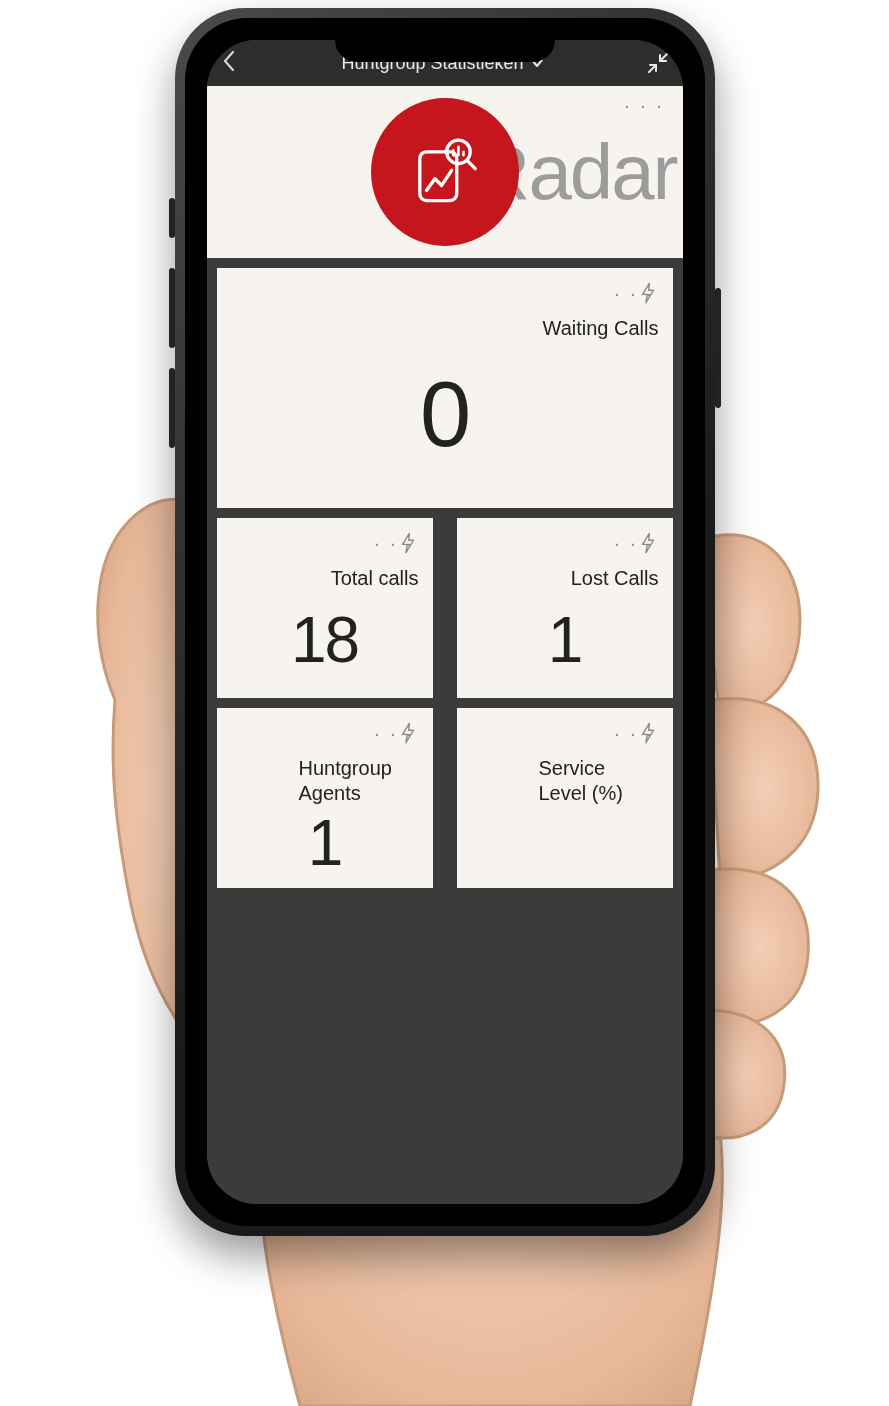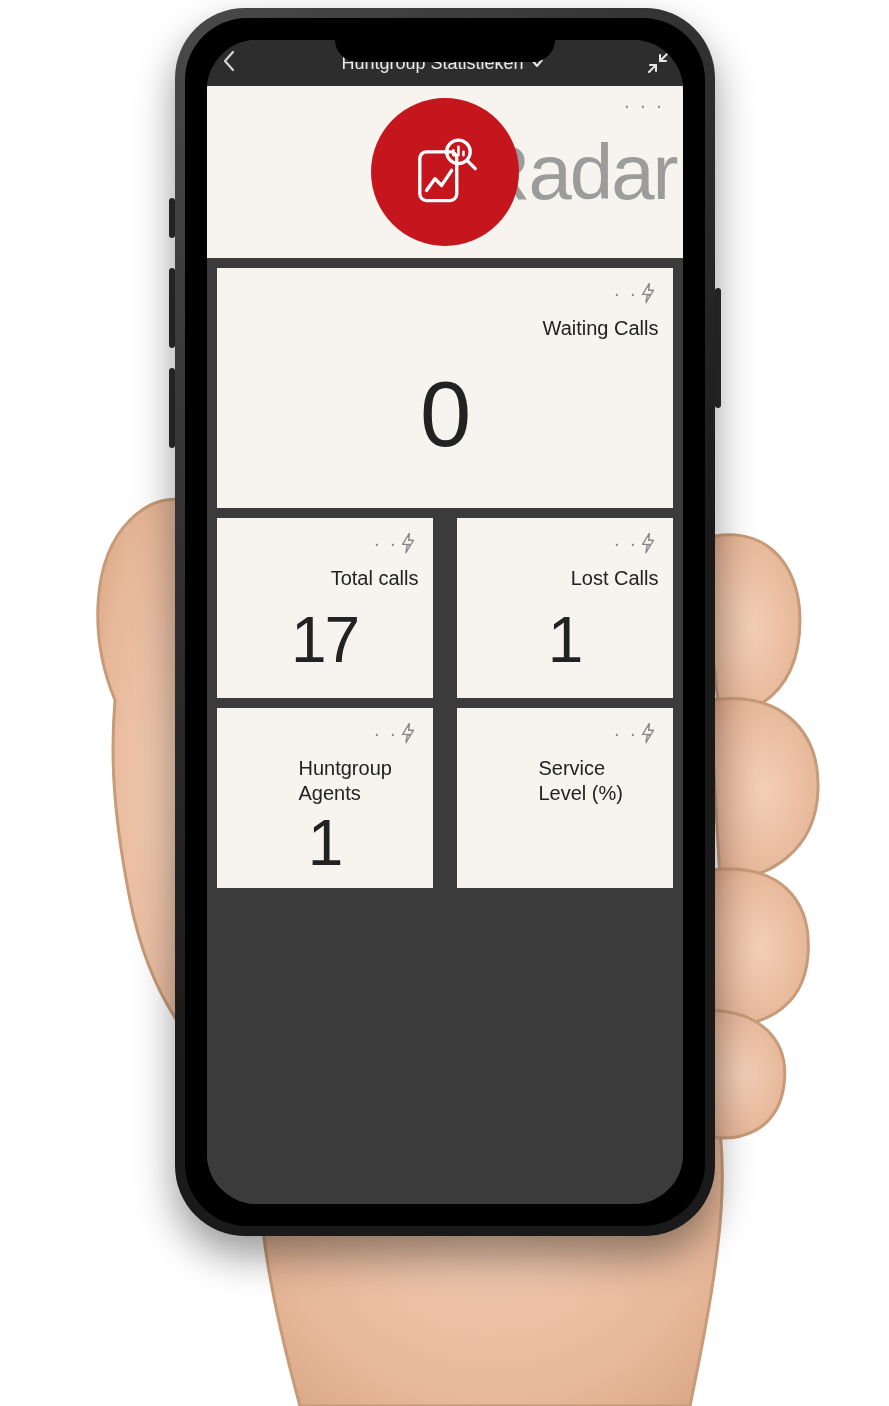--- a/index.html
+++ b/index.html
@@ -296,21 +296,21 @@
 
           <div class="row2">
             <div class="card">
               <div class="card-head">
                 <svg class="bolt" viewBox="0 0 24 32">
                   <path d="M14 2 L4 18 L11 18 L9 30 L20 12 L13 12 Z" fill="none" stroke="#888" stroke-width="2" stroke-linejoin="round"></path>
                 </svg>
                 <div class="card-title">Total calls</div>
                 <span class="card-menu">· · ·</span>
               </div>
-              <div class="card-value">17</div>
+              <div class="card-value">18</div>
             </div>
             <div class="card">
               <div class="card-head">
                 <svg class="bolt" viewBox="0 0 24 32">
                   <path d="M14 2 L4 18 L11 18 L9 30 L20 12 L13 12 Z" fill="none" stroke="#888" stroke-width="2" stroke-linejoin="round"></path>
                 </svg>
                 <div class="card-title">Lost Calls</div>
                 <span class="card-menu">· · ·</span>
               </div>
               <div class="card-value">1</div>

